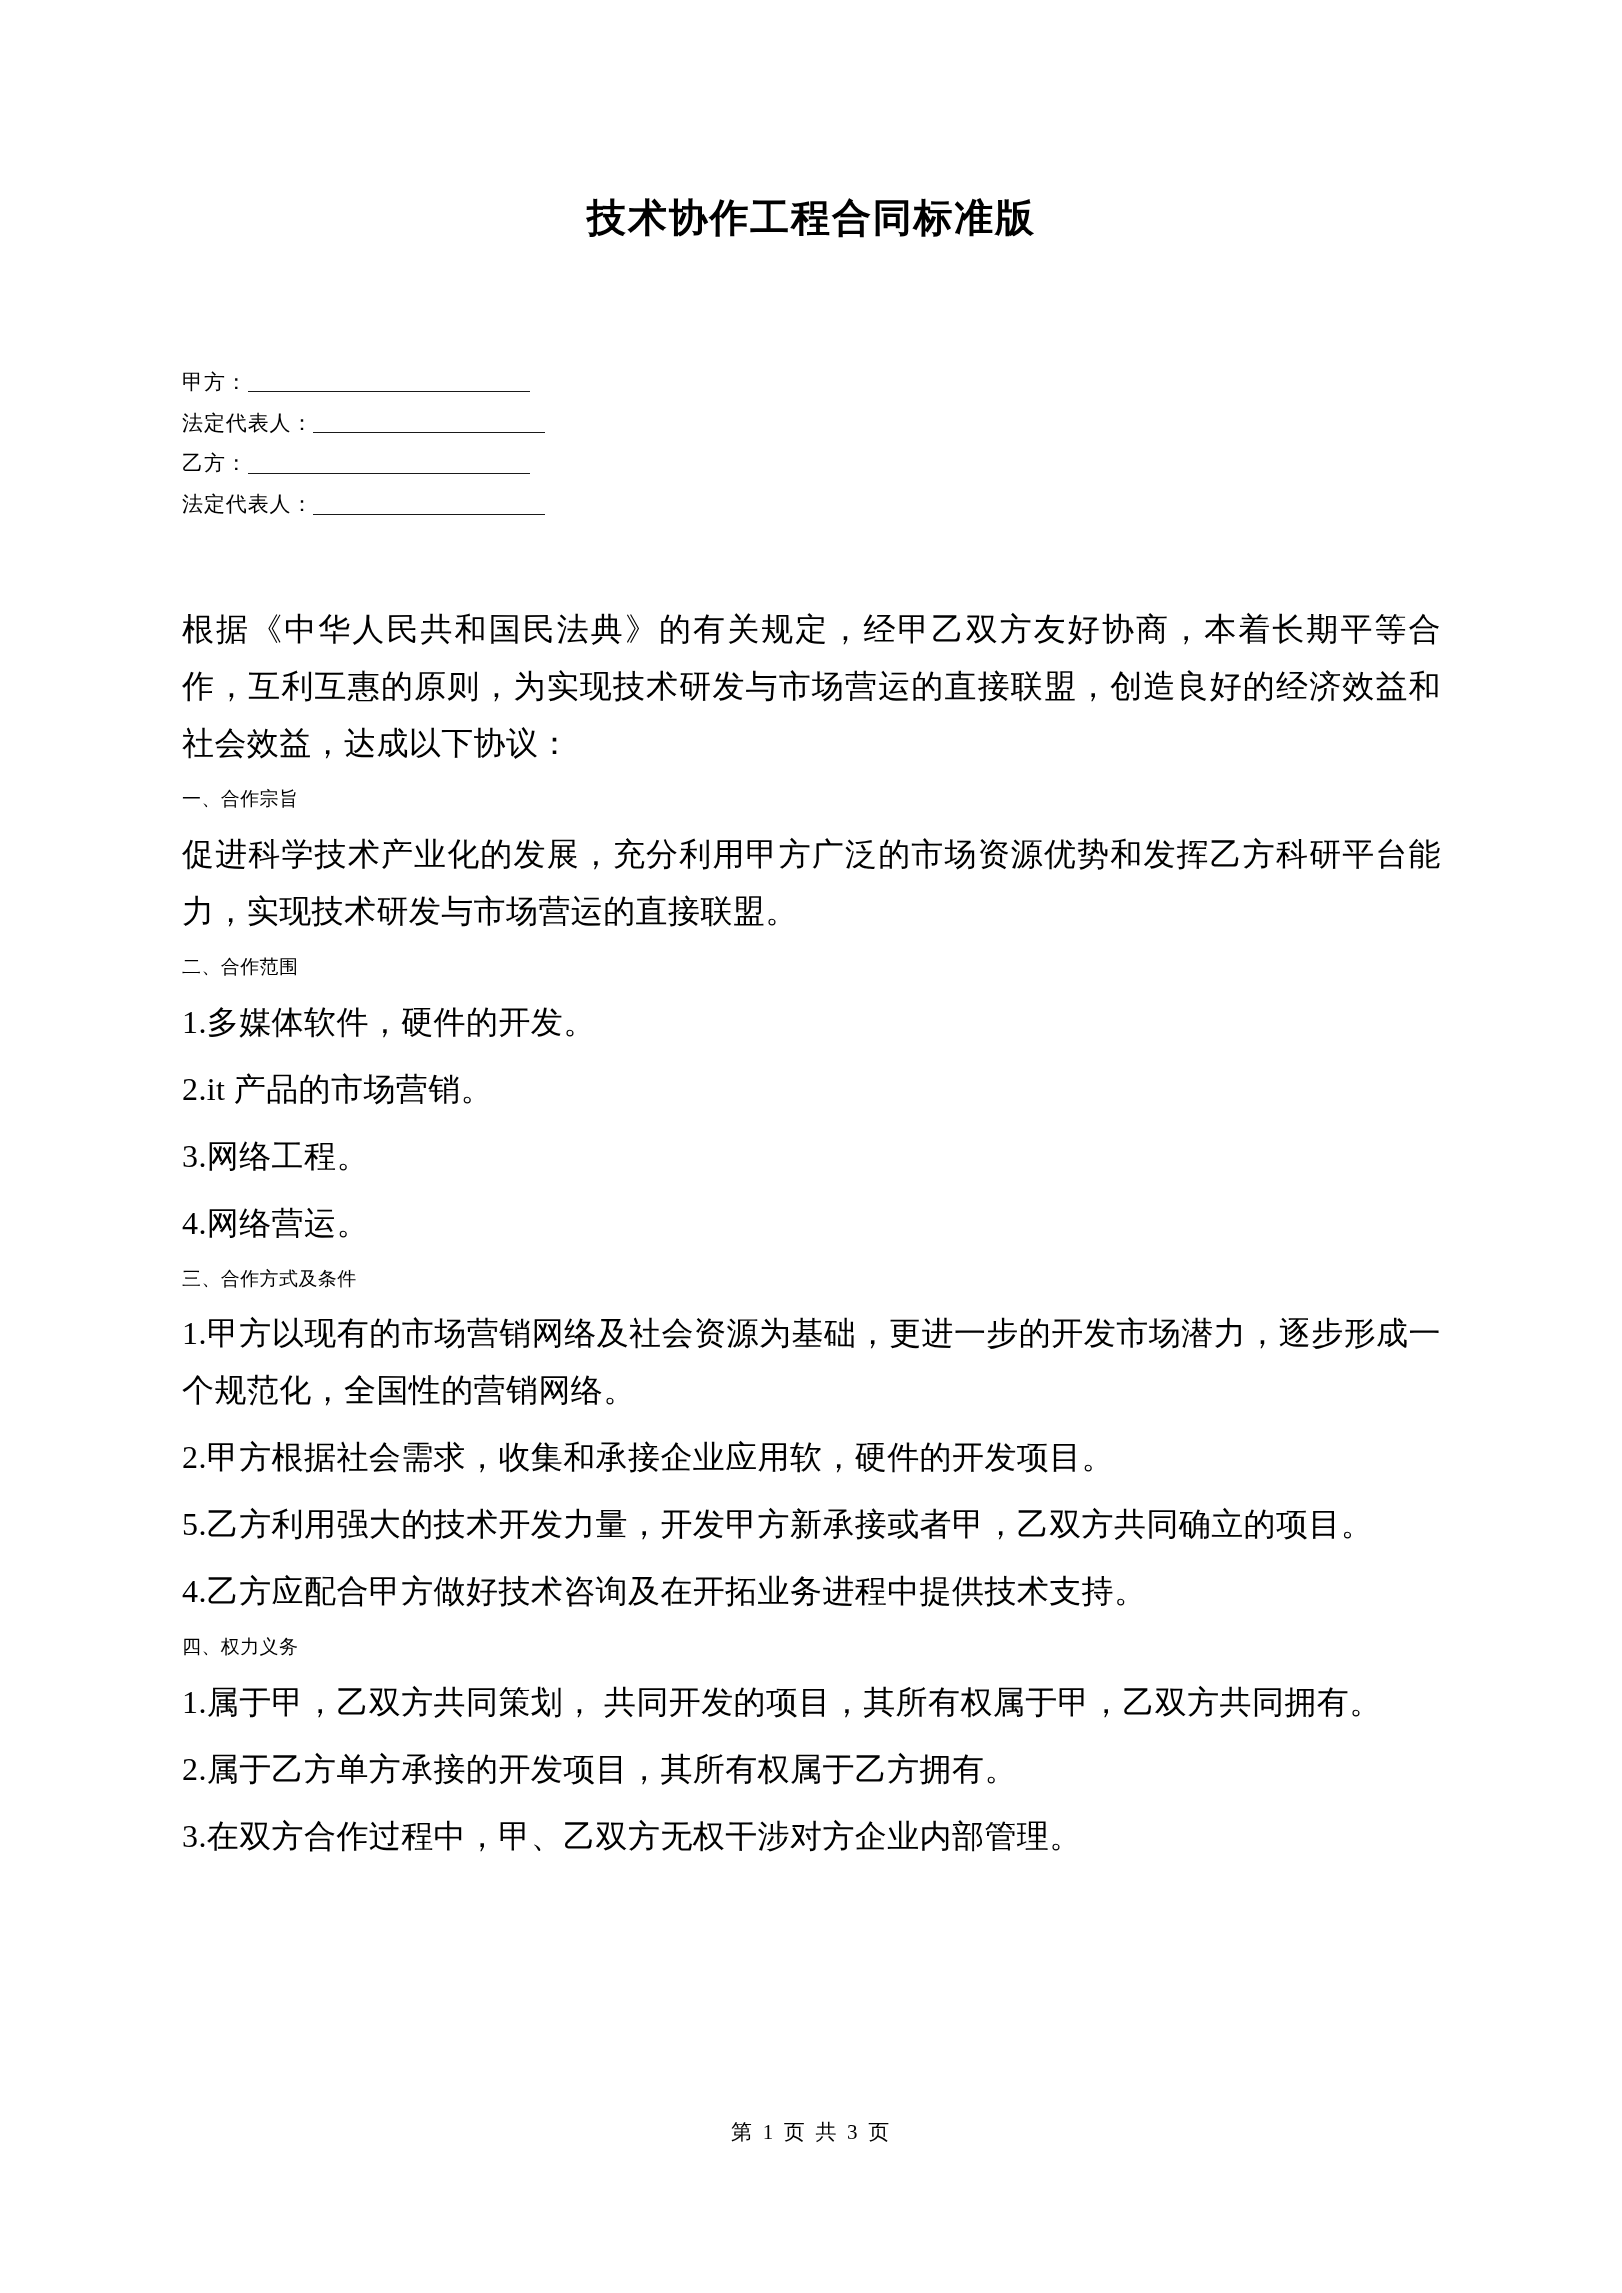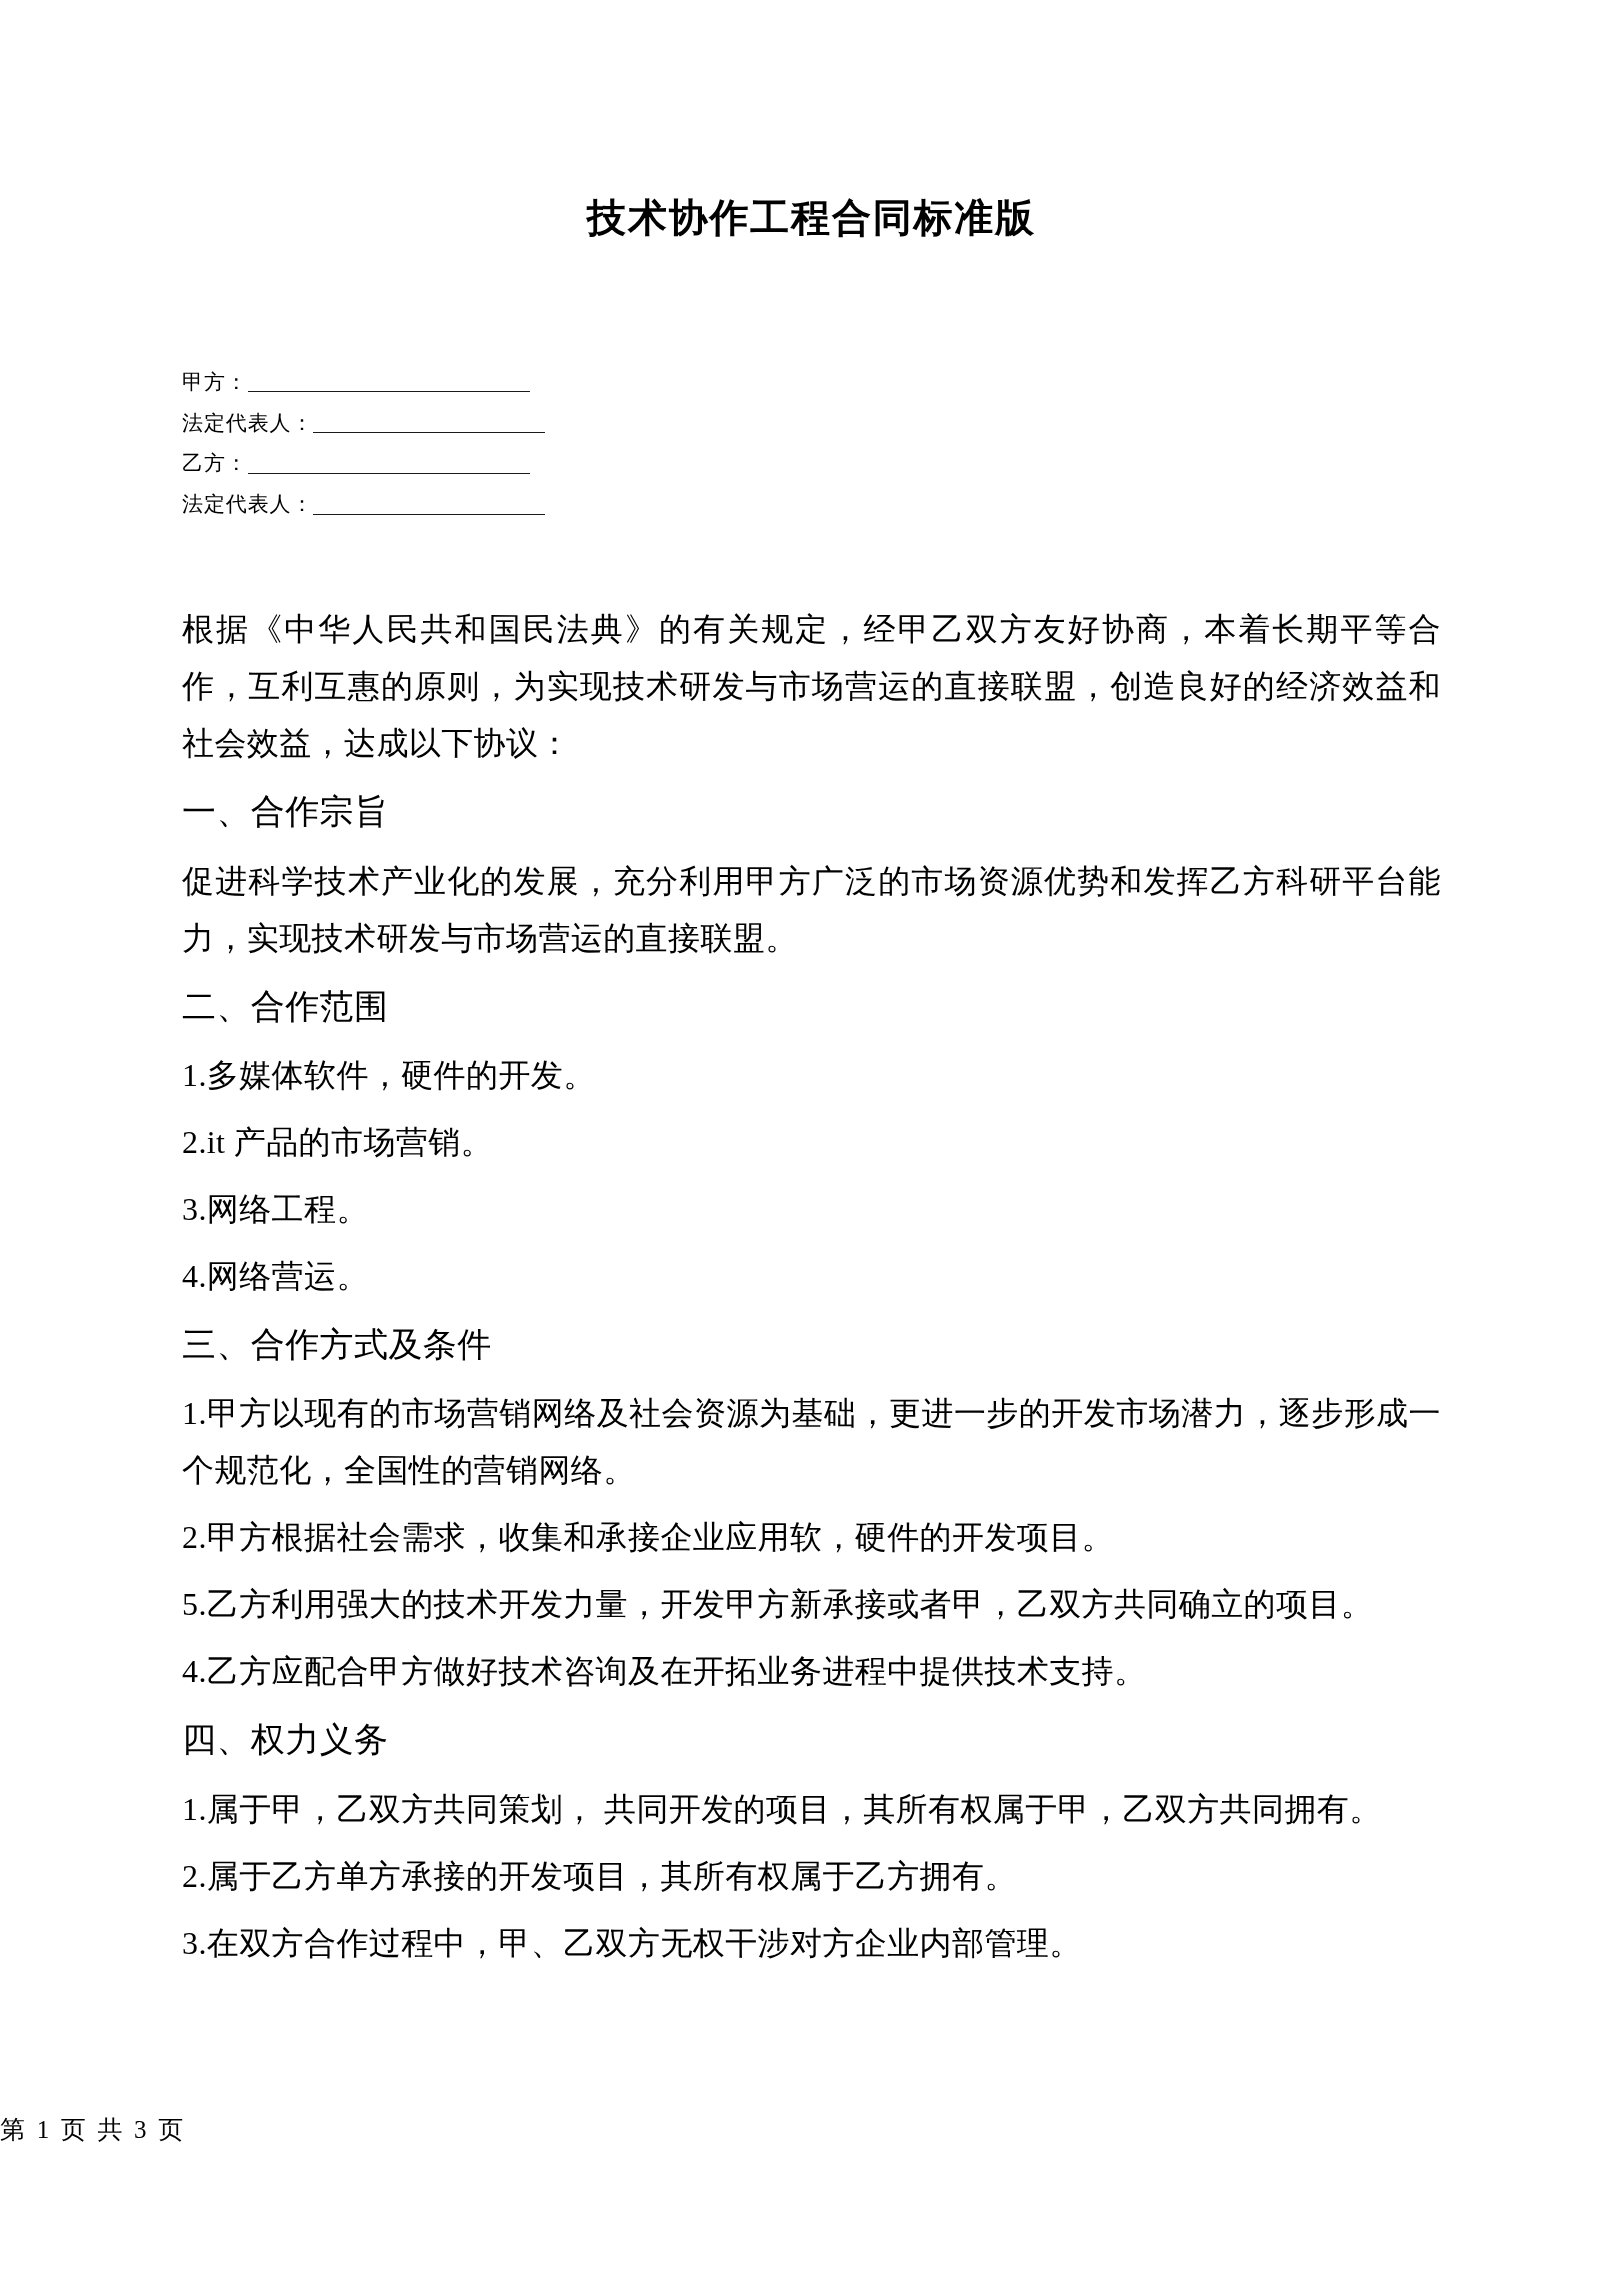--- a/index.html
+++ b/index.html
@@ -50,32 +50,32 @@
     margin-top: 76px;
   }
   p.para {
     font-size: 32px;
     line-height: 1.78;
     margin: 0 0 10px 0;
     text-align: justify;
     letter-spacing: 0.4px;
   }
   .section-head {
-    font-size: 34px;
+    font-size: 19px;
     line-height: 1.78;
     margin: 0 0 10px 0;
     letter-spacing: 0.4px;
   }
   .footer {
     position: absolute;
     left: 0;
     right: 0;
     bottom: 80px;
-    text-align: left;
-    font-size: 25px;
+    text-align: center;
+    font-size: 21px;
     letter-spacing: 2.7px;
     font-family: "Liberation Serif", "DejaVu Serif", serif;
   }
 </style>
 </head>
 <body>
 
 <div class="page">
 
   <h1 class="doc-title">技术协作工程合同标准版</h1>

